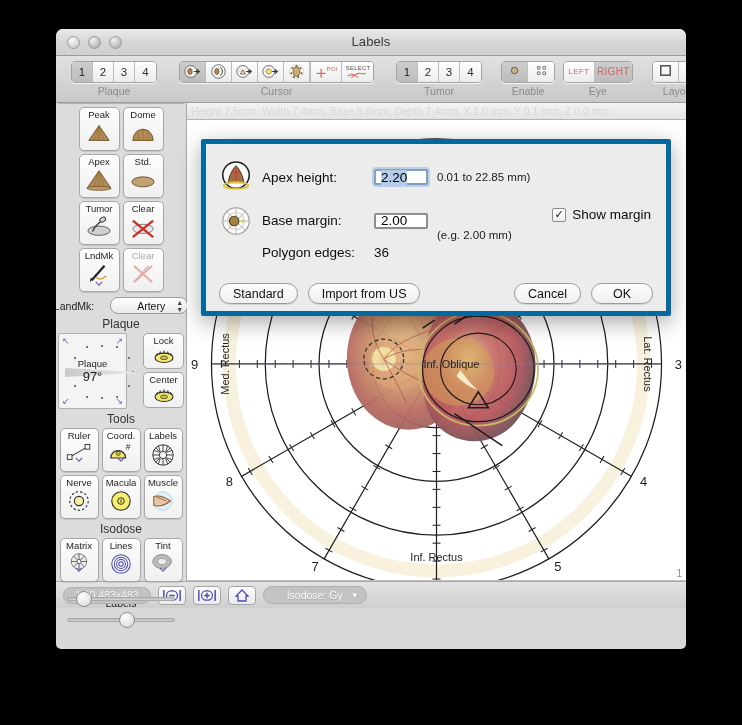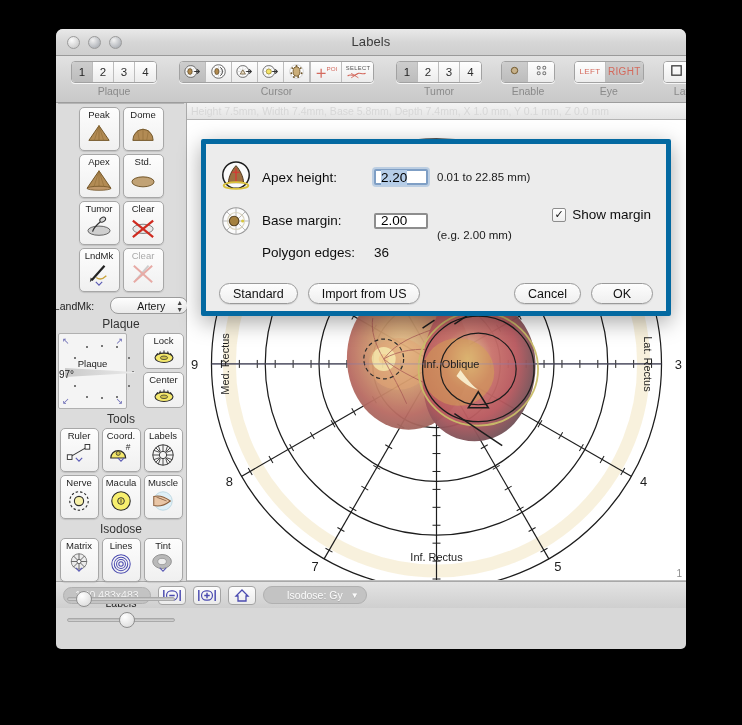--- a/index.html
+++ b/index.html
@@ -99,22 +99,22 @@
   }
   #plaquebox .dot{ position:absolute; width:2px;height:2px;background:#777; }
   #plaquebox .corner{ position:absolute; font-size:9px; color:#6a6ab4; }
   #plaquebox .needle{
     position:absolute; left:6px; top:34px; width:70px; height:9px;
     background:linear-gradient(to right,#c9c9c9,#eaeaea);
     clip-path:polygon(0 0,100% 45%,100% 55%,0 100%);
   }
   #plaquebox .plabel{ position:absolute; left:0; right:0; top:24px; text-align:center;
                       font-size:9.5px; color:#1a1a1a; }
-  #plaquebox .pval{ position:absolute; left:0; right:0; top:35px; 
-                    font-size:10px; color:#1a1a1a; }
+  #plaquebox .pval{ position:absolute; left:0; right:0; top:35px; text-align:center;
+                    font-size:13px; color:#1a1a1a; }
 
   .sbtn{ width:41px;height:36px;border:1px solid #a7a7a7;border-radius:5px;
          background:linear-gradient(to bottom,#fdfdfd,#f0f0f0);
          display:flex;flex-direction:column;align-items:center;justify-content:flex-start;
          padding-top:1px; }
   .sbtn .cap{ font-size:9.5px;color:#1e1e1e;line-height:11px; }
 
   .slider{ width:108px;height:16px;position:relative; }
   .slider .track{ position:absolute;left:0;right:0;top:6px;height:4px;border-radius:2px;
                   background:linear-gradient(to bottom,#b9b9b9,#d6d6d6);border:1px solid #a9a9a9;}
@@ -290,21 +290,21 @@
                 <circle cx="11" cy="5" r="1.6"></circle>
               <circle cx="5" cy="11" r="1.6"></circle>
                 <circle cx="11" cy="11" r="1.6"></circle>
             </g>
           </svg>
         </div>
       </div>
       <div class="glabel">Enable</div>
     </div>
 
-    <div class="tgroup" style="margin-left:19px;">
+    <div class="tgroup" style="margin-left:8px;">
       <div class="segbar">
         <div class="seg icon wide">
           <span style="font-size:8px;color:#d4695c;letter-spacing:.3px;display:block;line-height:20px;">LEFT</span>
         </div>
         <div class="seg icon wide on">
           <span style="font-size:10px;color:#d4695c;letter-spacing:.3px;display:block;line-height:20px;">RIGHT</span>
         </div>
       </div>
       <div class="glabel">Eye</div>
     </div>

